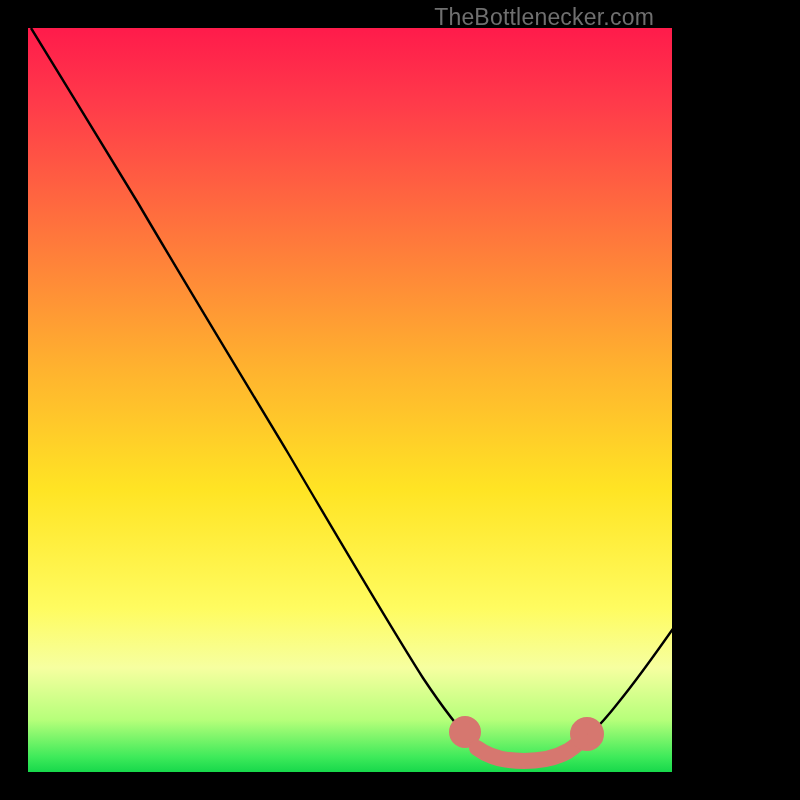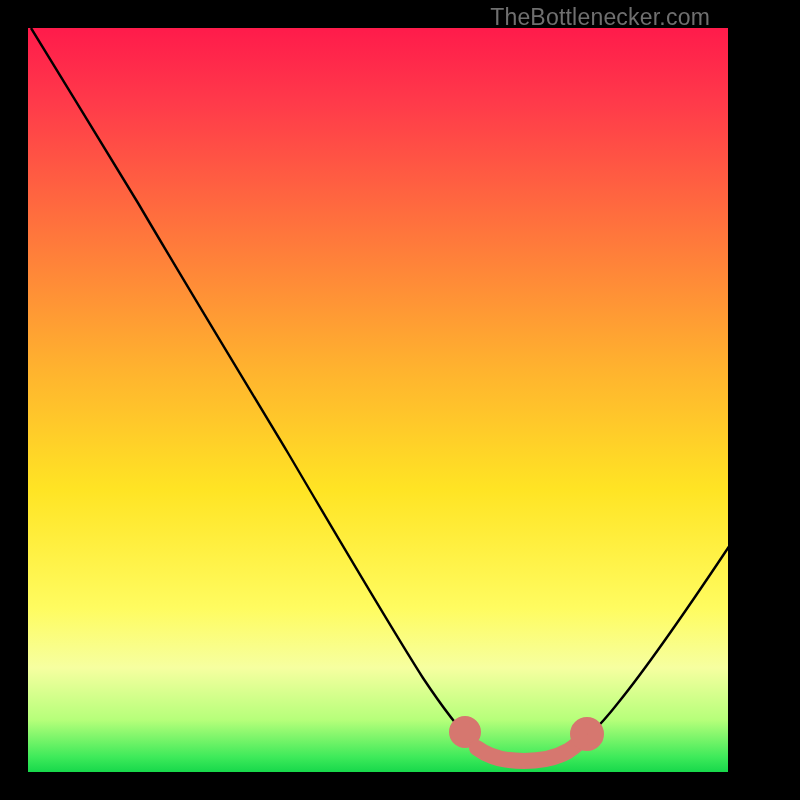--- a/index.html
+++ b/index.html
@@ -8,21 +8,21 @@
     width: 800px;
     height: 800px;
     background: #000;
     position: relative;
     font-family: Arial, Helvetica, sans-serif;
   }
   .frame {
     position: absolute;
     top: 0;
     left: 0;
-    width: 728px;
+    width: 672px;
     height: 800px;
     overflow: hidden;
   }
   .plot-area {
     position: absolute;
     top: 28px;
     left: 28px;
     width: 744px;
     height: 744px;
     

